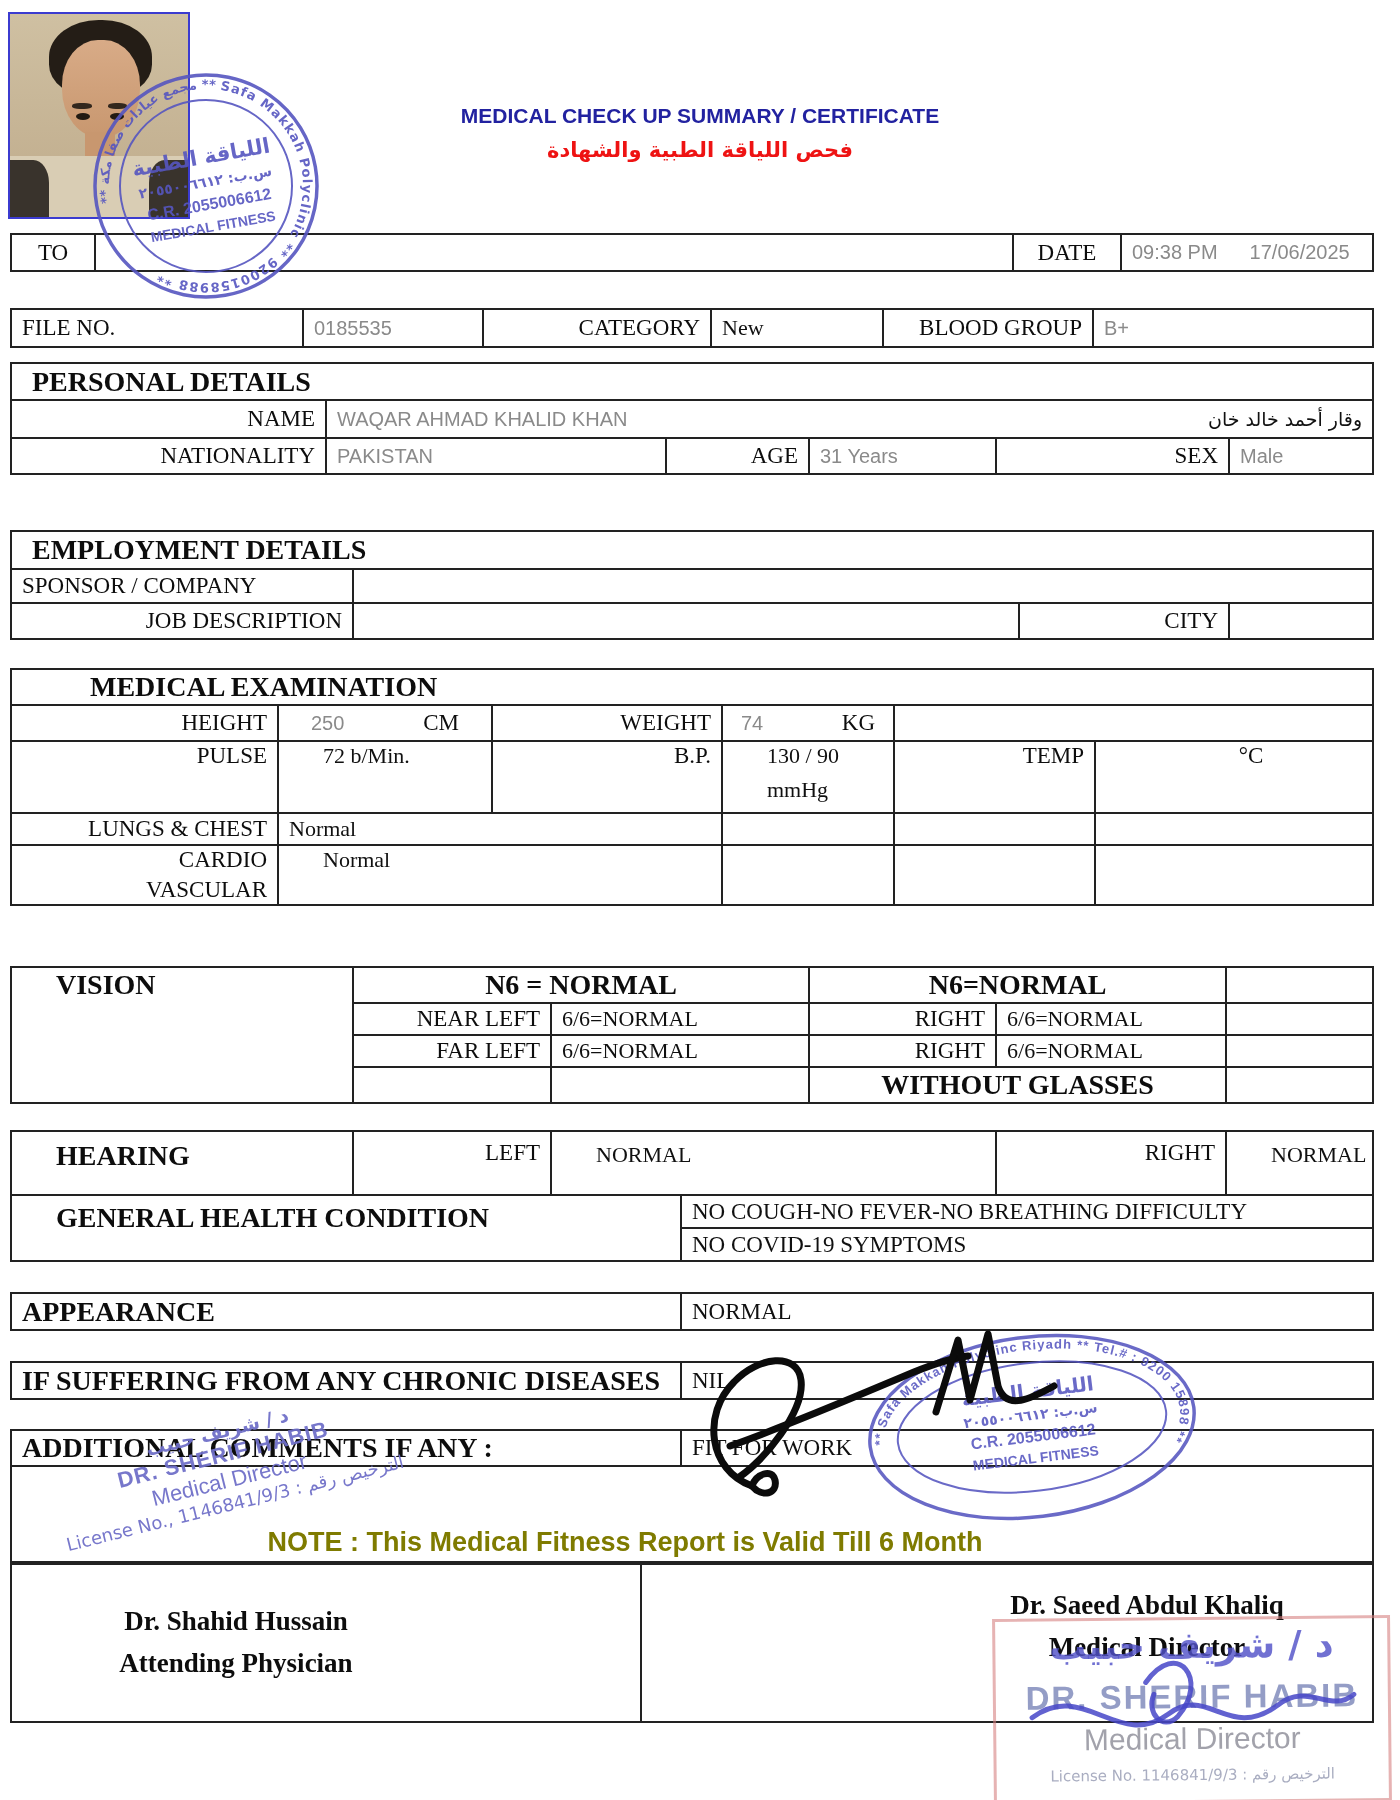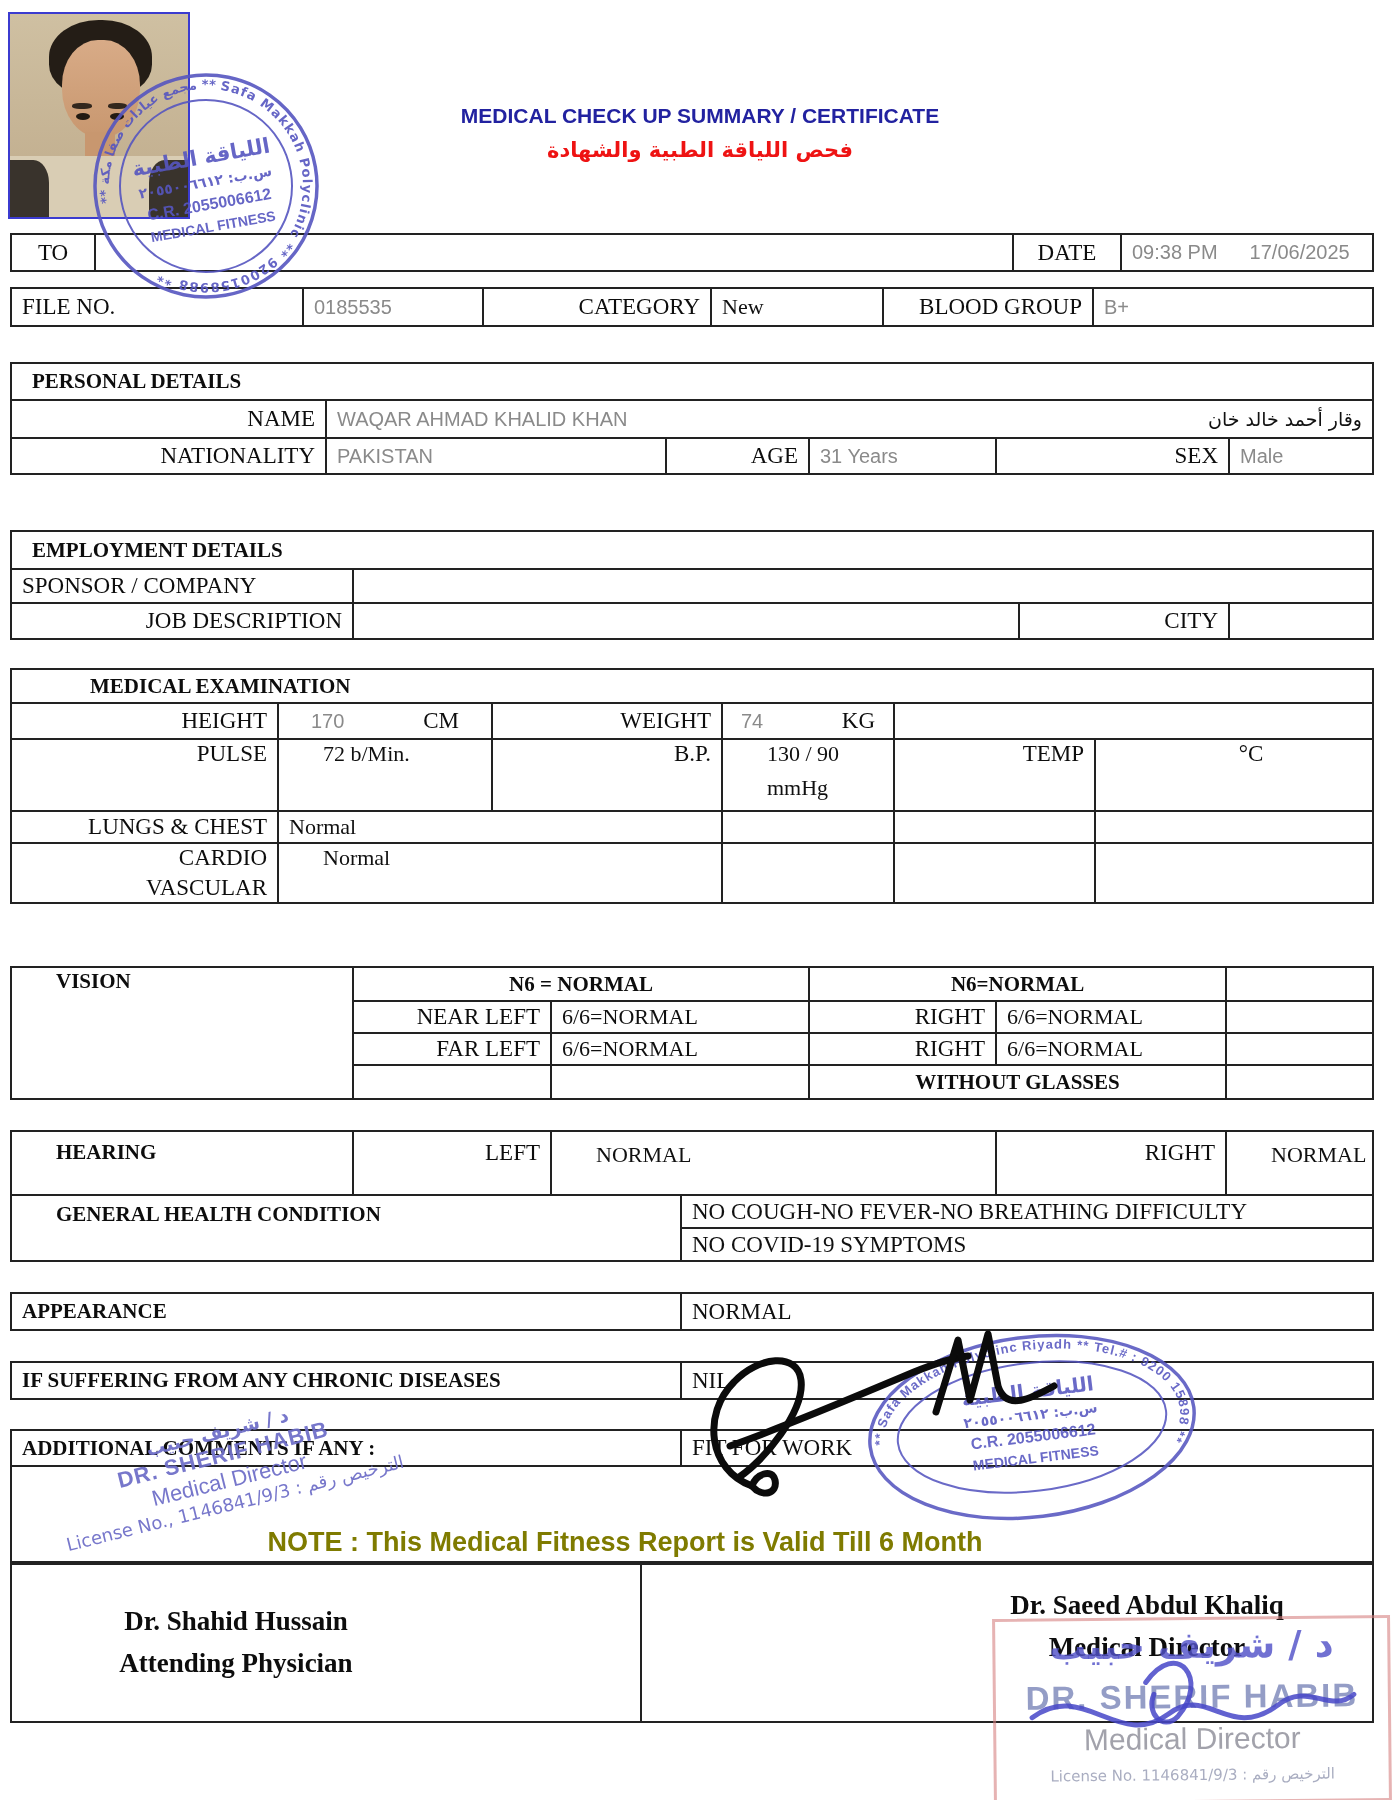--- a/index.html
+++ b/index.html
@@ -2,21 +2,21 @@
 <html><head>
 <meta charset="utf-8">
 <style>
   html,body{margin:0;padding:0;background:#fff;}
   .page{position:relative;width:1400px;height:1800px;background:#fff;overflow:hidden;
         font-family:"Liberation Serif",serif;}
   
   table{border-collapse:collapse;table-layout:fixed;position:absolute;left:10px;width:1362px;z-index:1;}
   td{border:2px solid #222;padding:1px 10px;overflow:hidden;white-space:nowrap;vertical-align:middle;}
   .lbl{font-family:"Liberation Serif",serif;font-size:23px;color:#0d0d0d;}
-  .lblb{font-family:"Liberation Serif",serif;font-size:21px;font-weight:bold;color:#0d0d0d;}
+  .lblb{font-family:"Liberation Serif",serif;font-size:28px;font-weight:bold;color:#0d0d0d;}
   .val{font-family:"Liberation Sans",sans-serif;font-size:20px;color:#8a8a8a;}
   .valk{font-family:"Liberation Serif",serif;font-size:22px;color:#101010;}
   .tr{text-align:right;} .tc{text-align:center;} .vt{vertical-align:top;padding-left:44px;}
   
   .title-en{position:absolute;left:0;right:0;top:104px;text-align:center;z-index:2;
             font-family:"Liberation Sans",sans-serif;font-weight:bold;font-size:21px;color:#2222a0;}
   .title-ar{position:absolute;left:0;right:0;top:138px;text-align:center;z-index:2;
             font-family:"DejaVu Sans",sans-serif;font-weight:bold;font-size:21px;color:#ee1313;}
   
   .photo{position:absolute;left:8px;top:12px;width:178px;height:203px;border:2px solid #3b3bd0;
@@ -93,21 +93,21 @@
       <td></td>
       <td class="lbl tc">DATE</td>
       <td>
         <span class="val">09:38 PM</span>
         <span class="val" style="margin-left:28px">17/06/2025</span>
       </td>
     </tr>
   </tbody>
     </table>
 
-  <table style="top:287px">
+  <table style="top:308px">
     <colgroup>
         <col style="width:292px">
         <col style="width:180px">
         <col style="width:228px">
         <col style="width:172px">
         <col style="width:210px">
         <col style="width:280px">
       </colgroup>
     <tbody>
         <tr style="height:38px">
@@ -189,21 +189,21 @@
         <col style="width:278px">
       </colgroup>
     <tbody>
         <tr style="height:34px">
           <td colspan="6" class="lblb" style="padding-left:78px">MEDICAL EXAMINATION</td>
         </tr>
     <tr style="height:36px">
       <td class="lbl tr">HEIGHT</td>
       <td>
         <div class="unit-cell">
-          <span class="val">170</span>
+          <span class="val">250</span>
           <span class="lbl">CM</span>
         </div>
       </td>
       <td class="lbl tr">WEIGHT</td>
       <td>
         <div class="unit-cell" style="padding:0 8px">
           <span class="val">74</span>
           <span class="lbl">KG</span>
         </div>
       </td>

